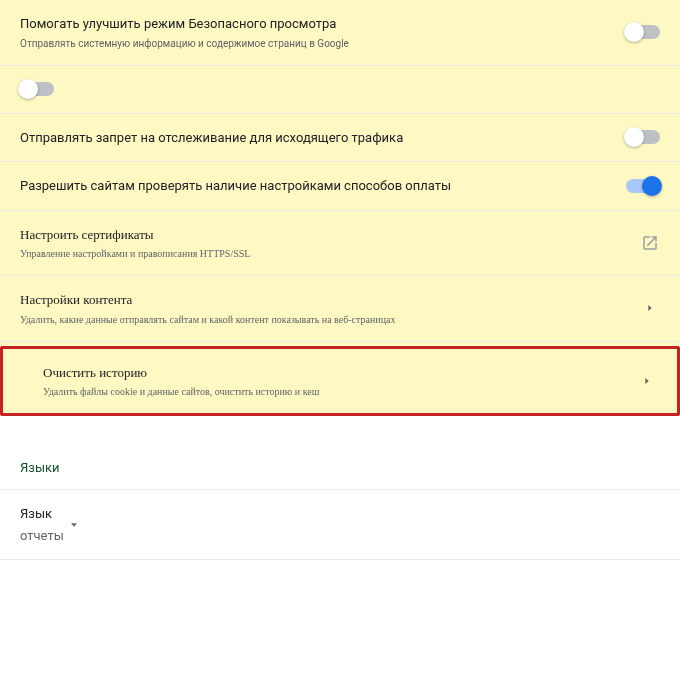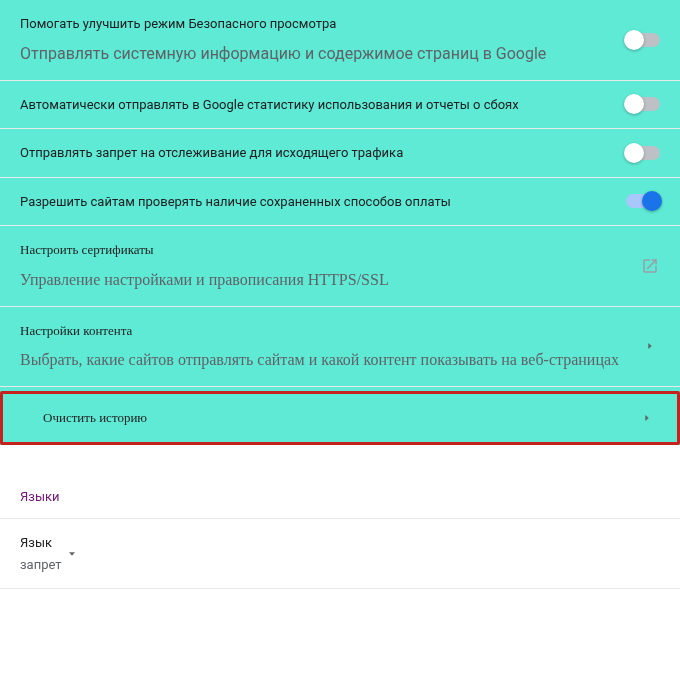--- a/index.html
+++ b/index.html
@@ -3,42 +3,42 @@
 <meta charset="utf-8">
 <style>
   * { box-sizing: border-box; margin: 0; padding: 0; }
   body {
     font-family: 'Segoe UI', Roboto, Arial, sans-serif;
     font-size: 13px;
     background: #fff;
     width: 680px;
     color: #202124;
   }
-  .settings-list { background: #5eead4; }
+  .settings-list { background: #fef9c3; }
   .row {
     display: flex;
     align-items: center;
     justify-content: space-between;
     padding: 14px 20px;
     border-bottom: 1px solid #e8eaed;
     cursor: default;
     min-height: 48px;
   }
   .row.clickable { cursor: pointer; font-family: Liberation Serif, serif; }
   .row-text { flex: 1; padding-right: 20px; }
   .row-title {
     font-size: 13px;
     color: #202124;
     line-height: 1.5;
   }
   .row-desc {
-    font-size: 16px;
+    font-size: 10px;
     color: #5f6368;
     line-height: 1.5;
-    margin-top: 8px;
+    margin-top: 2px;
   }
   .toggle {
     position: relative;
     width: 34px;
     height: 14px;
     background: #bdc1c6;
     border-radius: 7px;
     flex-shrink: 0;
   }
   .toggle::after {
@@ -71,21 +71,21 @@
   .chevron-right svg, .chevron-down svg { width: 10px; height: 10px; fill: #5f6368; }
   .highlight {
     border: 3px solid #c5221f;
     border-radius: 2px;
     margin: 4px 0;
   }
   .highlight .row { border-bottom: none; padding-left: 40px; }
   .section-gap { height: 30px; background: #fff; }
   .section-header {
     font-size: 13px;
-    color: #701a75;
+    color: #14532d;
     padding: 10px 20px 14px 20px;
   }
   .lang-section { background: #fff; }
   .lang-row {
     display: flex;
     align-items: center;
     padding: 14px 20px;
     border-top: 1px solid #e8eaed;
     cursor: pointer;
   }
@@ -99,89 +99,87 @@
 
   <div class="row">
     <div class="row-text">
       <div class="row-title">Помогать улучшить режим Безопасного просмотра</div>
       <div class="row-desc">Отправлять системную информацию и содержимое страниц в Google</div>
     </div>
     <div class="toggle"></div>
   </div>
 
   <div class="row">
-    <div class="row-text">
-      <div class="row-title">Автоматически отправлять в Google статистику использования и отчеты о сбоях</div>
-    </div>
     <div class="toggle"></div>
   </div>
 
 
   <div class="row">
     <div class="row-text">
       <div class="row-title">Отправлять запрет на отслеживание для исходящего трафика</div>
     </div>
     <div class="toggle"></div>
   </div>
 
   <div class="row">
     <div class="row-text">
-      <div class="row-title">Разрешить сайтам проверять наличие сохраненных способов оплаты</div>
+      <div class="row-title">Разрешить сайтам проверять наличие настройками способов оплаты</div>
     </div>
     <div class="toggle on"></div>
   </div>
 
   <div class="row clickable">
     <div class="row-text">
       <div class="row-title">Настроить сертификаты</div>
       <div class="row-desc">Управление настройками и правописания HTTPS/SSL</div>
     </div>
     <div class="ext-icon">
       <svg viewBox="0 0 24 24">
           <path d="M19 19H5V5h7V3H5a2 2 0 0 0-2 2v14a2 2 0 0 0 2 2h14a2 2 0 0 0 2-2v-7h-2v7zM14 3v2h3.59l-9.83 9.83 1.41 1.41L19 6.41V10h2V3h-7z"></path>
         </svg>
     </div>
   </div>
 
   <div class="row clickable">
     <div class="row-text">
       <div class="row-title">Настройки контента</div>
-      <div class="row-desc">Выбрать, какие сайтов отправлять сайтам и какой контент показывать на веб-страницах</div>
+      <div class="row-desc">Удалить, какие данные отправлять сайтам и какой контент показывать на веб-страницах</div>
     </div>
     <div class="chevron-right">
       <svg viewBox="0 0 24 24">
           <path d="M8 5l8 7-8 7z"></path>
         </svg>
     </div>
   </div>
 
   <div class="highlight">
     <div class="row clickable">
       <div class="row-text">
         <div class="row-title">Очистить историю</div>
+        <div class="row-desc">Удалить файлы cookie и данные сайтов, очистить историю и кеш</div>
       </div>
       <div class="chevron-right">
         <svg viewBox="0 0 24 24">
             <path d="M8 5l8 7-8 7z"></path>
           </svg>
       </div>
     </div>
   </div>
 
 </div>
 
 <div class="section-gap"></div>
 
 <div class="lang-section">
   <div class="section-header">Языки</div>
 
   <div class="lang-row">
     <div>
       <div class="lang-title">Язык</div>
-      <div class="lang-val">запрет</div>
+      <div class="lang-val">отчеты</div>
     </div>
     <div class="chevron-down">
       <svg viewBox="0 0 24 24">
           <path d="M5 8l7 8 7-8z"></path>
         </svg>
     </div>
   </div>
 
   <div class="lang-row">
     

